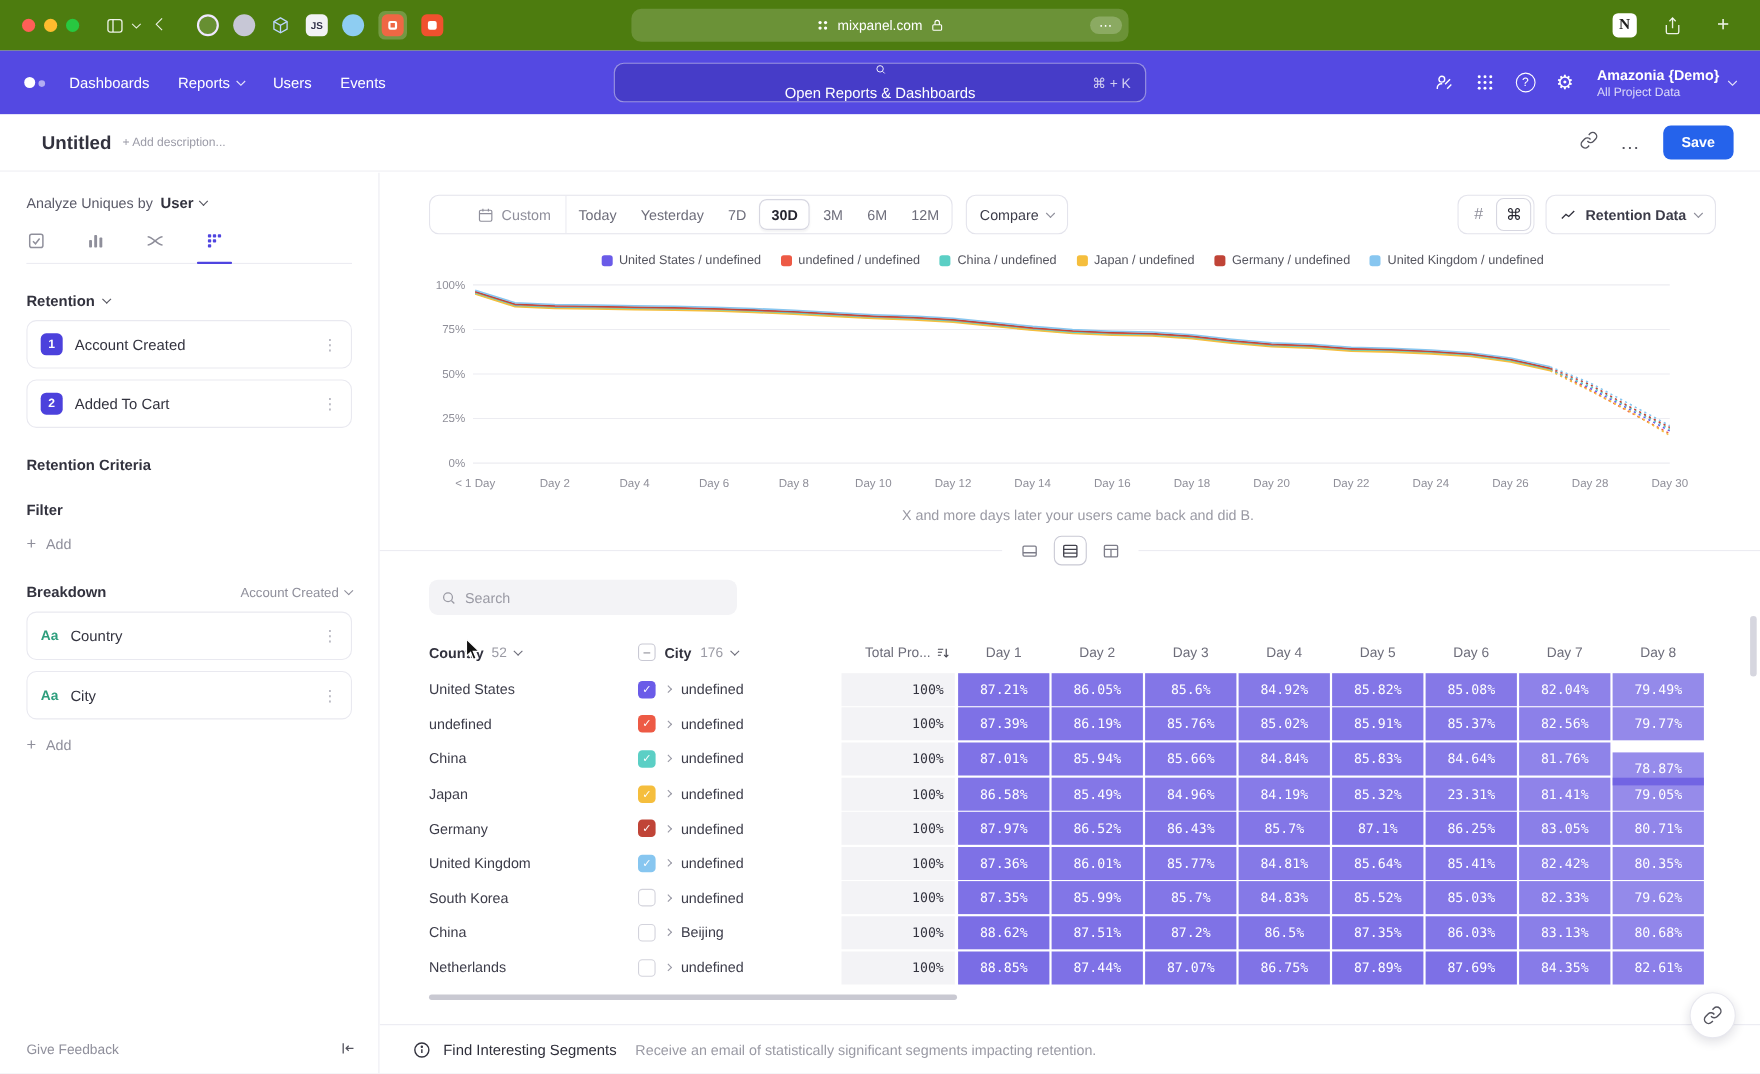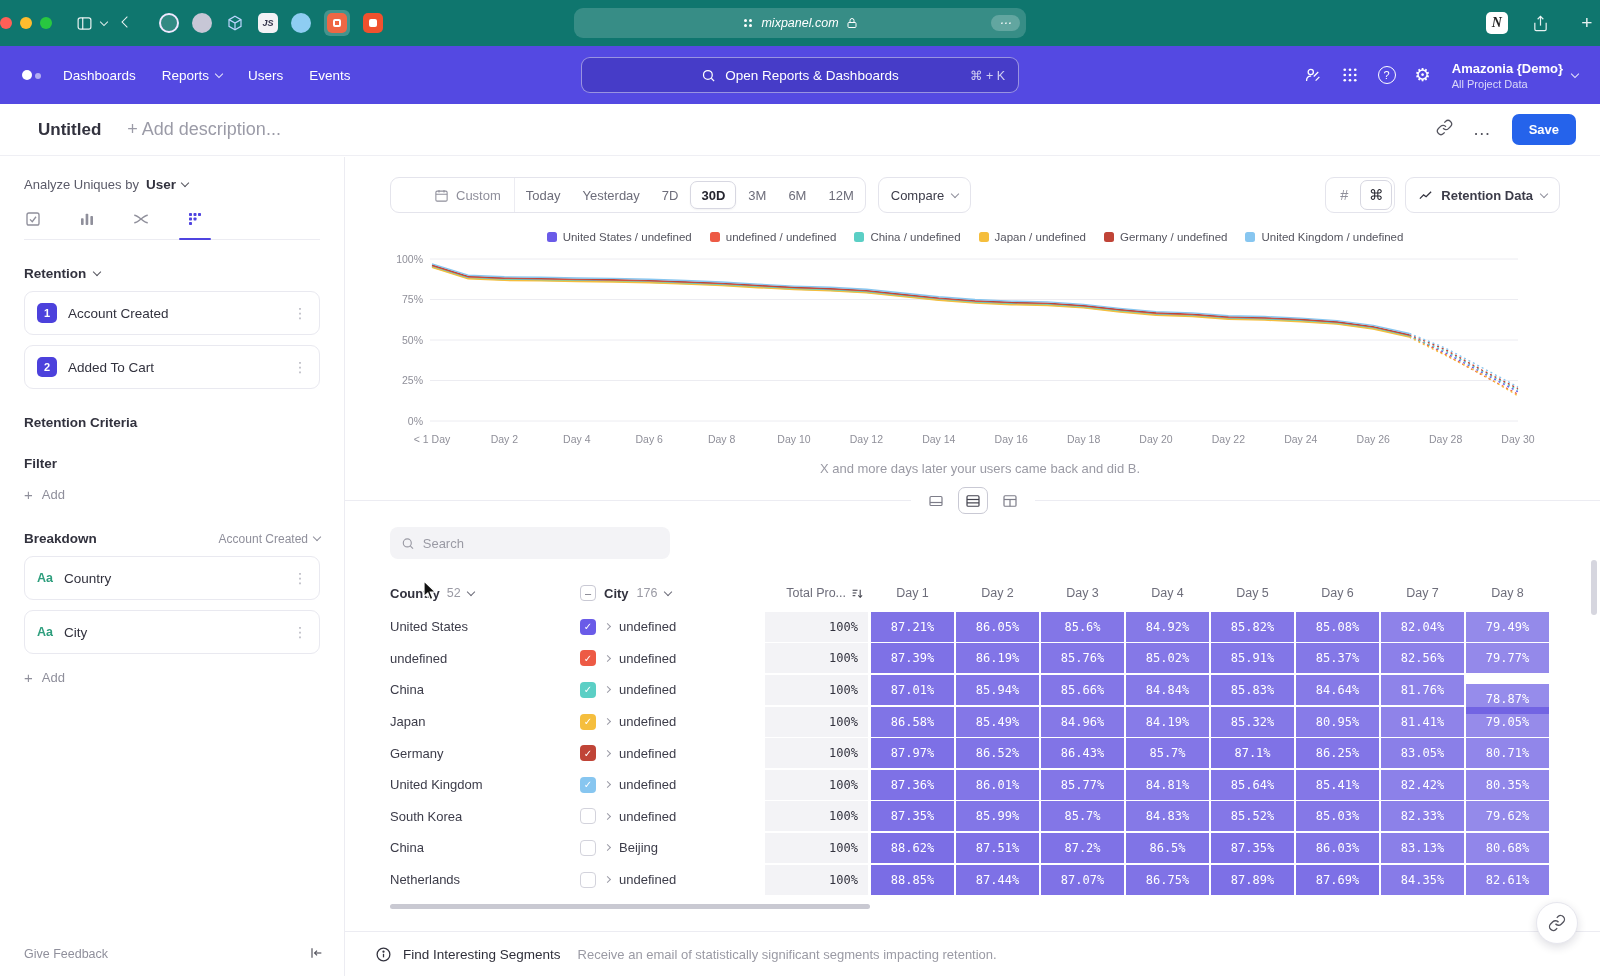--- a/index.html
+++ b/index.html
@@ -5,21 +5,21 @@
   * { box-sizing: border-box; margin:0; padding:0; }
   body { background:#e8e8ee; font-family:"Liberation Sans", sans-serif; }
   .screen { position:relative; width:1600px; height:976px; background:#fff; overflow:hidden; }
 
   
   .chev { display:inline-block; width:6px; height:6px; border-right:1.5px solid currentColor; border-bottom:1.5px solid currentColor; transform:rotate(45deg); margin-top:-3px; }
   .chev-left { transform:rotate(135deg); width:8px; height:8px; }
   .rchev { display:inline-block; width:5px; height:5px; border-right:1.5px solid currentColor; border-bottom:1.5px solid currentColor; transform:rotate(-45deg); color:#9a9aa6; }
 
   
-  .chrome { position:absolute; top:0; left:0; right:0; height:46px; background:#0f766e; display:flex; align-items:center; padding:0 0; color:#fff;font-style:italic; }
+  .chrome { position:absolute; top:0; left:0; right:0; height:46px; background:#4d7c0f; display:flex; align-items:center; padding:0 20px; color:#fff; }
   .lights { display:flex; gap:8px; margin-right:16px; }
   .light { width:12px; height:12px; border-radius:50%; }
   .l-red{background:#ff5f57}.l-yellow{background:#febc2e}.l-green{background:#28c840}
   .chrome-icon { color:rgba(255,255,255,.9); margin:0 8px; display:flex; align-items:center; }
   .chrome-icon svg { width:17px; height:17px; }
   .ext-icons { display:flex; gap:13px; align-items:center; margin-left:20px; }
   .ext { width:20px; height:20px; border-radius:50%; display:flex; align-items:center; justify-content:center; font-size:9px; font-weight:bold; }
   .ext-hl { background:rgba(255,255,255,.22); border-radius:6px; padding:3px; display:flex; }
   .addr { position:absolute; left:50%; transform:translateX(-50%); width:452px; height:30px; background:rgba(255,255,255,.17); border-radius:9px; display:flex; align-items:center; justify-content:center; gap:7px; color:#fff; font-size:12.5px; }
   .addr svg { width:12px; height:12px; }
@@ -27,36 +27,36 @@
   .chrome-right { margin-left:auto; display:flex; gap:16px; align-items:center; }
   .notion { width:22px; height:22px; background:#fff; border-radius:5px; color:#1f1f1f; display:flex; align-items:center; justify-content:center; font-family:"Liberation Serif", serif; font-weight:bold; font-size:14px; }
 
   
   .header { position:absolute; top:46px; left:0; right:0; height:58px; background:#5449e2; display:flex; align-items:center; padding:0 22px; color:#fff; }
   .logo { display:flex; align-items:flex-end; gap:3px; margin-right:22px; }
   .dot1 { width:10px; height:10px; border-radius:50%; background:#fff; }
   .dot2 { width:6px; height:6px; border-radius:50%; background:rgba(255,255,255,.55); margin-bottom:1px; }
   .main-nav { display:flex; gap:26px; font-size:13.5px; }
   .nav-item { display:flex; align-items:center; gap:7px; cursor:default; }
-  .hdr-search { position:absolute; left:50%; transform:translateX(-50%); width:438px; height:36px; border:1px solid rgba(255,255,255,.45); background:rgba(25,15,110,.22); border-radius:9px; display:flex; align-items:center; justify-content:center; gap:9px; font-size:13.5px; }
+  .hdr-search { position:absolute; left:50%; transform:translateX(-50%); width:484px; height:36px; border:1px solid rgba(255,255,255,.45); background:rgba(25,15,110,.22); border-radius:9px; display:flex; align-items:center; justify-content:center; gap:9px; font-size:13.5px;flex-direction:column; }
   .hdr-search svg { width:15px; height:15px; }
   .hdr-shortcut { position:absolute; right:13px; color:rgba(255,255,255,.75); font-size:12.5px; }
   .hdr-right { margin-left:auto; display:flex; align-items:center; gap:19px; }
   .hdr-ic { display:flex; align-items:center; color:#fff; }
   .hdr-ic svg { width:18px; height:18px; }
   .help-circ { width:18px; height:18px; border:1.5px solid #fff; border-radius:50%; font-size:11px; display:flex; align-items:center; justify-content:center; }
   .gear-glyph { font-size:18px; line-height:1; }
   .project { display:flex; align-items:center; gap:9px; margin-left:2px; }
   .project-name { font-size:13px; font-weight:bold; }
   .project-sub { font-size:11px; color:rgba(255,255,255,.78); margin-top:2px; }
 
   
   .titlebar { position:absolute; top:104px; left:0; right:0; height:52px; background:#fff; border-bottom:1px solid #efeff4; display:flex; align-items:center; padding:0 24px 0 38px; }
   .page-title { font-size:17px; font-weight:600; color:#32323e; }
-  .page-desc { margin-left:26px; font-size:18px; color:#9b9ba7; }
+  .page-desc { margin-left:10px; font-size:11px; color:#9b9ba7; }
   .titlebar-right { margin-left:auto; display:flex; align-items:center; gap:20px; color:#55555f; }
   .titlebar-right svg { width:17px; height:17px; }
   .ellipsis-btn { font-size:18px; letter-spacing:1px; color:#55555f; }
   .save-btn { background:#2563eb; color:#fff; font-size:13px; font-weight:600; padding:8px 17px; border-radius:7px; border:none; font-family:inherit; }
 
   
   .content { position:absolute; top:157px; bottom:0; left:0; right:0; display:flex; }
   .sidebar { width:345px; min-width:345px; border-right:1px solid #ececf2; position:relative; padding:20px 24px; }
   .main { flex:1; position:relative; overflow:hidden; }
 
@@ -653,21 +653,21 @@
                 <span>undefined</span>
               </div>
               <div class="cell-total">
                 <div class="total-bar">100%</div>
               </div>
               <div class="cell-day" style="background: rgba(96, 80, 224, 0.796);">86.58%</div>
               <div class="cell-day" style="background: rgba(96, 80, 224, 0.776);">85.49%</div>
               <div class="cell-day" style="background: rgba(96, 80, 224, 0.77);">84.96%</div>
               <div class="cell-day" style="background: rgba(96, 80, 224, 0.753);">84.19%</div>
               <div class="cell-day" style="background: rgba(96, 80, 224, 0.773);">85.32%</div>
-              <div class="cell-day" style="background: rgba(96, 80, 224, 0.757);">80.95%</div>
+              <div class="cell-day" style="background: rgba(96, 80, 224, 0.757);">23.31%</div>
               <div class="cell-day" style="background: rgba(96, 80, 224, 0.706);">81.41%</div>
               <div class="cell-day" style="background: rgba(96, 80, 224, 0.663);">79.05%</div>
             </div>
             <div class="tbl-row">
               <div class="cell-country">Germany</div>
               <div class="cell-city">
                 <span class="cb" style="background: rgb(192, 68, 55);">✓</span>
                 <span class="rchev"></span>
                 <span>undefined</span>
               </div>

